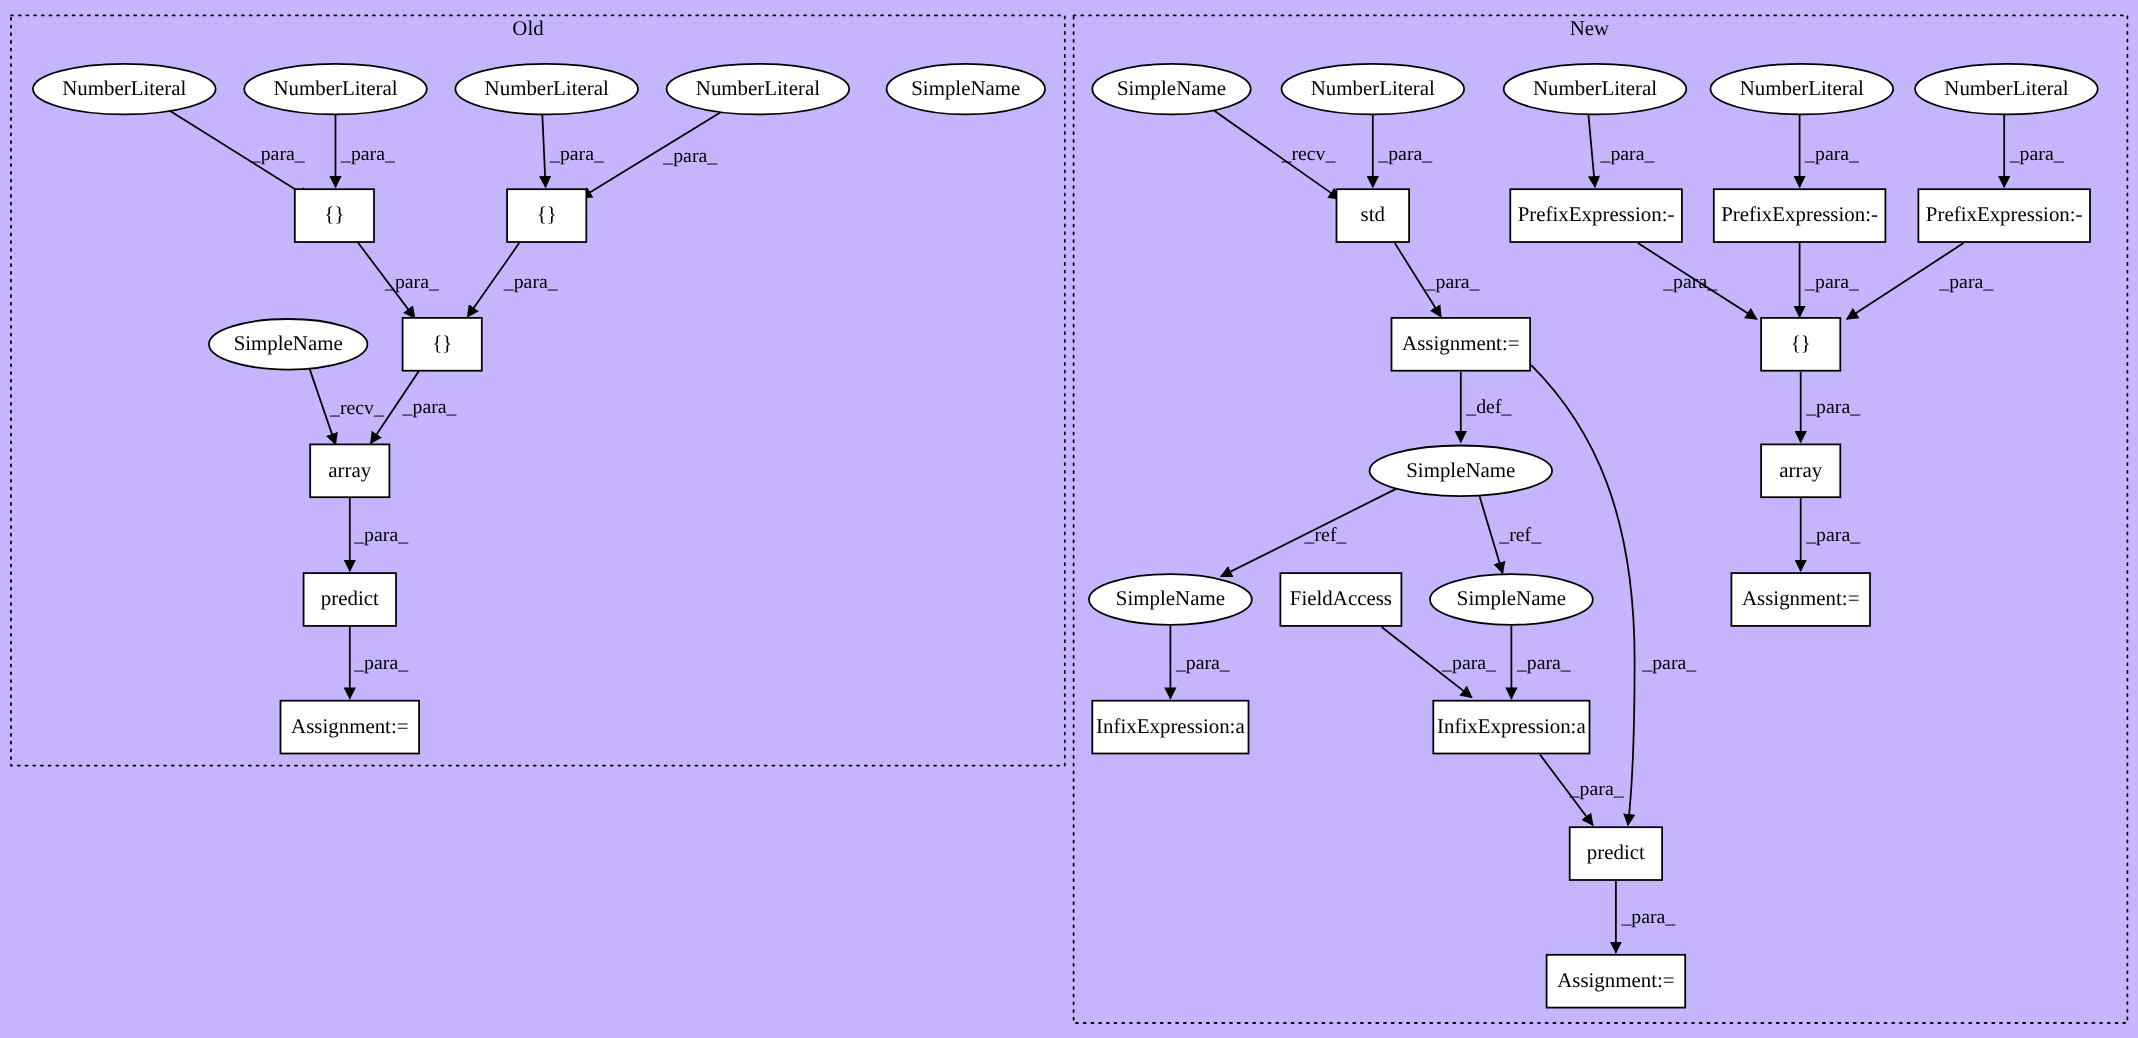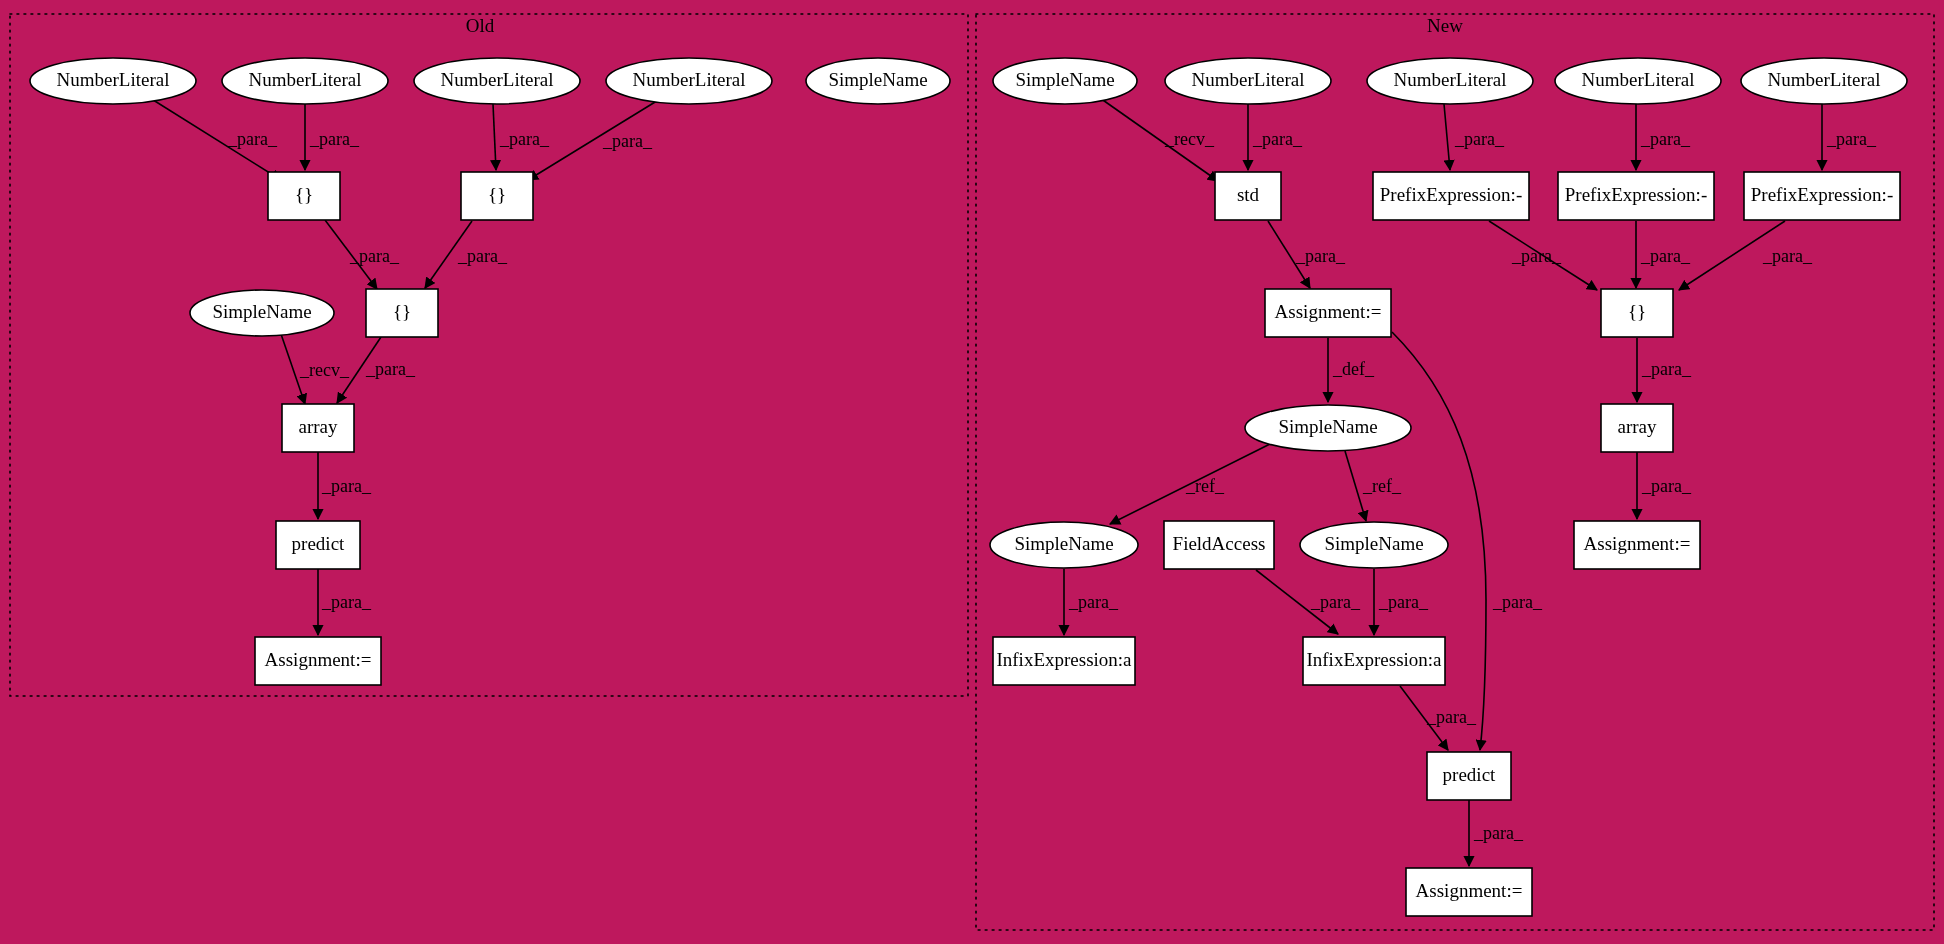--- a/index.html
+++ b/index.html
@@ -1,17 +1,17 @@
 <!DOCTYPE html>
 <html><head>
 <meta charset="utf-8">
 <style>
   html,body{margin:0;padding:0;background:#ffffff;}
   body{width:1944px;height:944px;font-family:"Liberation Serif","DejaVu Serif",serif;}
-  #stage{position:relative;width:1944px;height:944px;overflow:hidden;background:#be185d;}
+  #stage{position:relative;width:1944px;height:944px;overflow:hidden;background:#c4b5fd;}
   svg{display:block;}
   .nodelbl{font-family:"Liberation Serif","DejaVu Serif",serif;font-size:19px;fill:#000;text-anchor:middle;dominant-baseline:middle;}
   .edgelbl{font-family:"Liberation Serif","DejaVu Serif",serif;font-size:18px;fill:#000;text-anchor:start;}
   .clusterlbl{font-family:"Liberation Serif","DejaVu Serif",serif;font-size:19px;fill:#000;text-anchor:middle;}
   .shape{fill:#ffffff;stroke:#000000;stroke-width:1.6;}
   .edge{fill:none;stroke:#000000;stroke-width:1.6;}
   .cluster{fill:none;stroke:#000000;stroke-width:1.6;stroke-dasharray:1.8 5.2;stroke-linecap:round;}
 </style>
 </head>
 <body>

